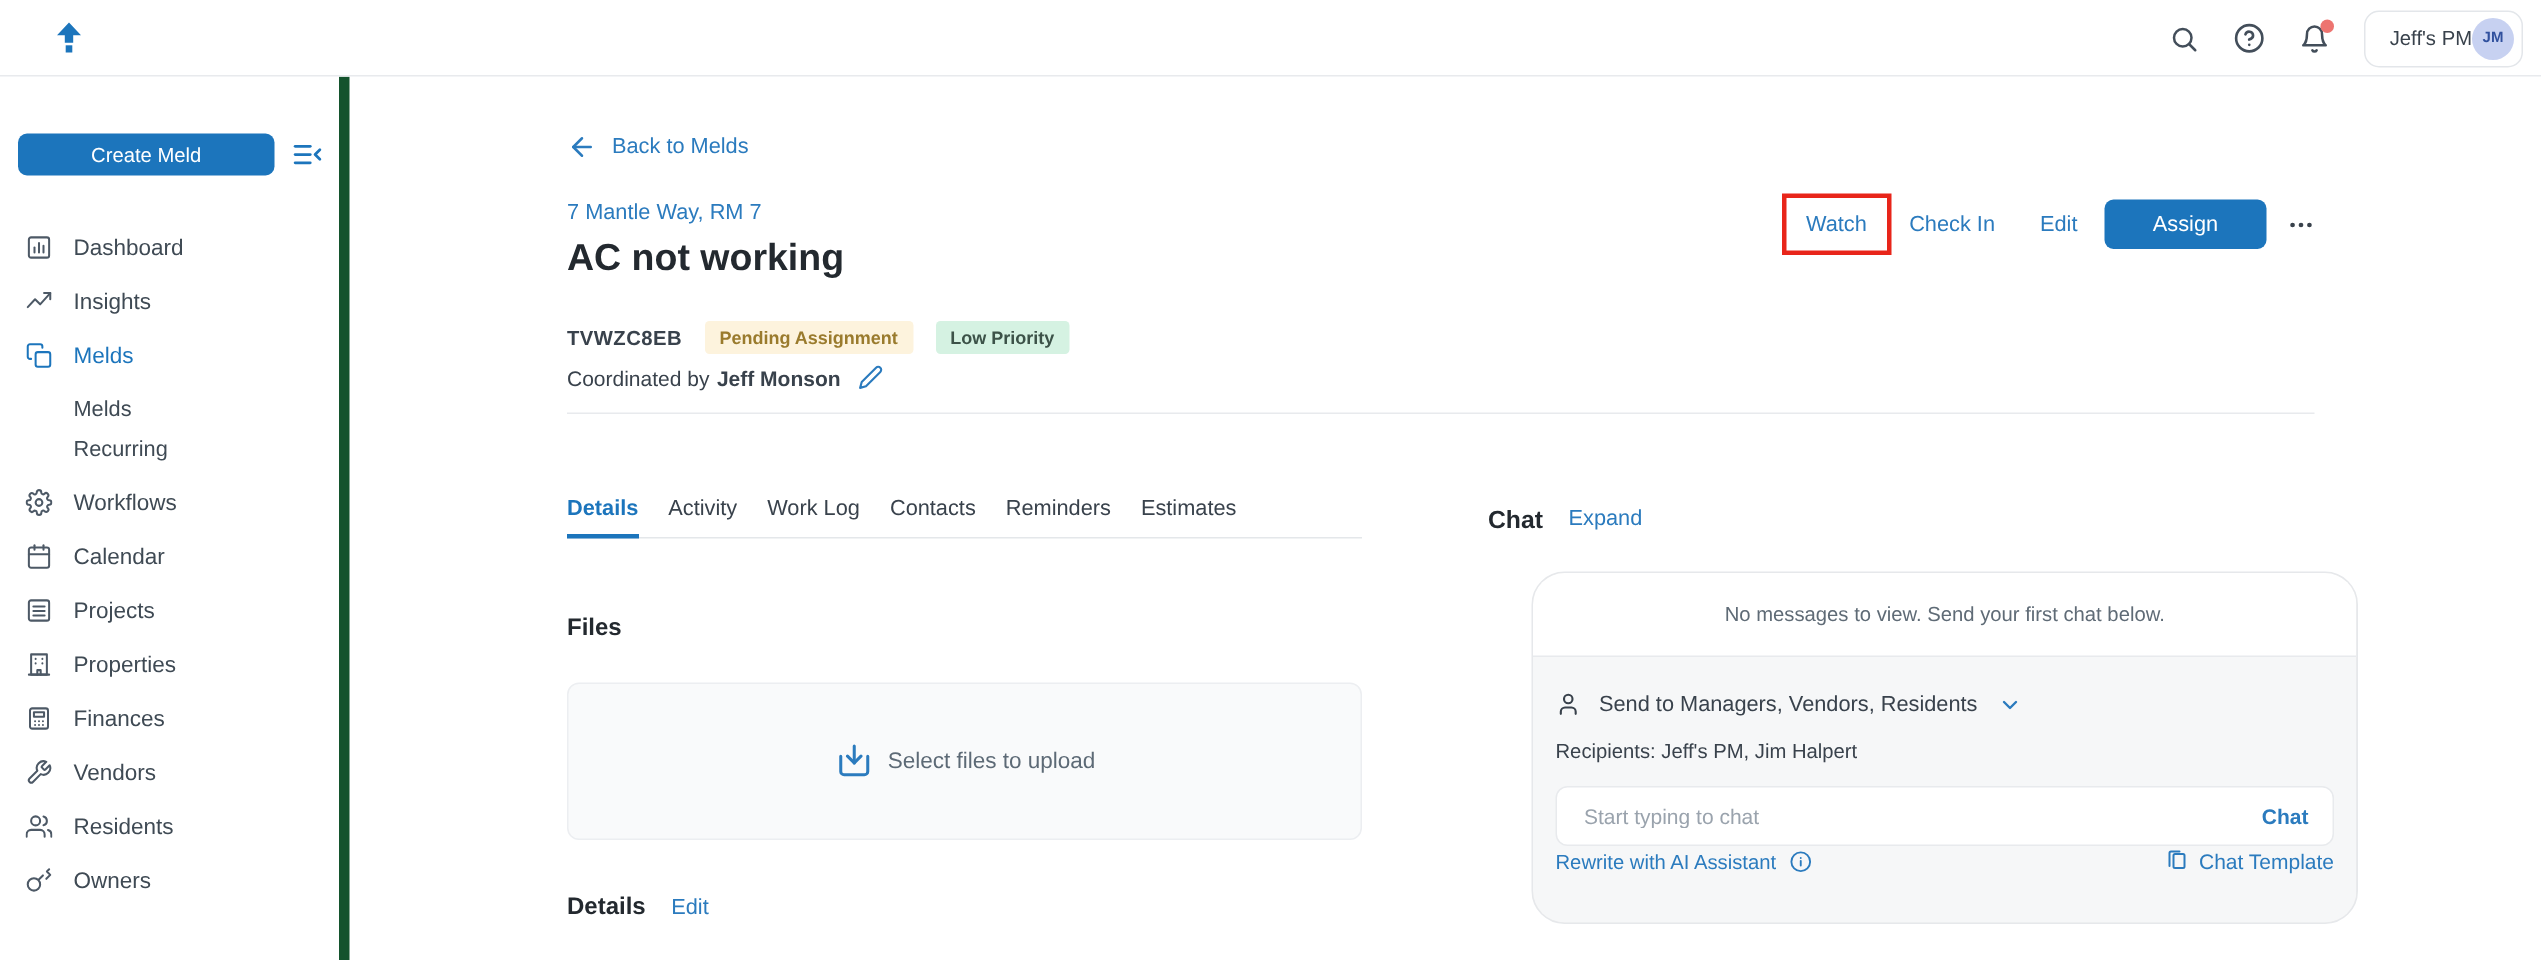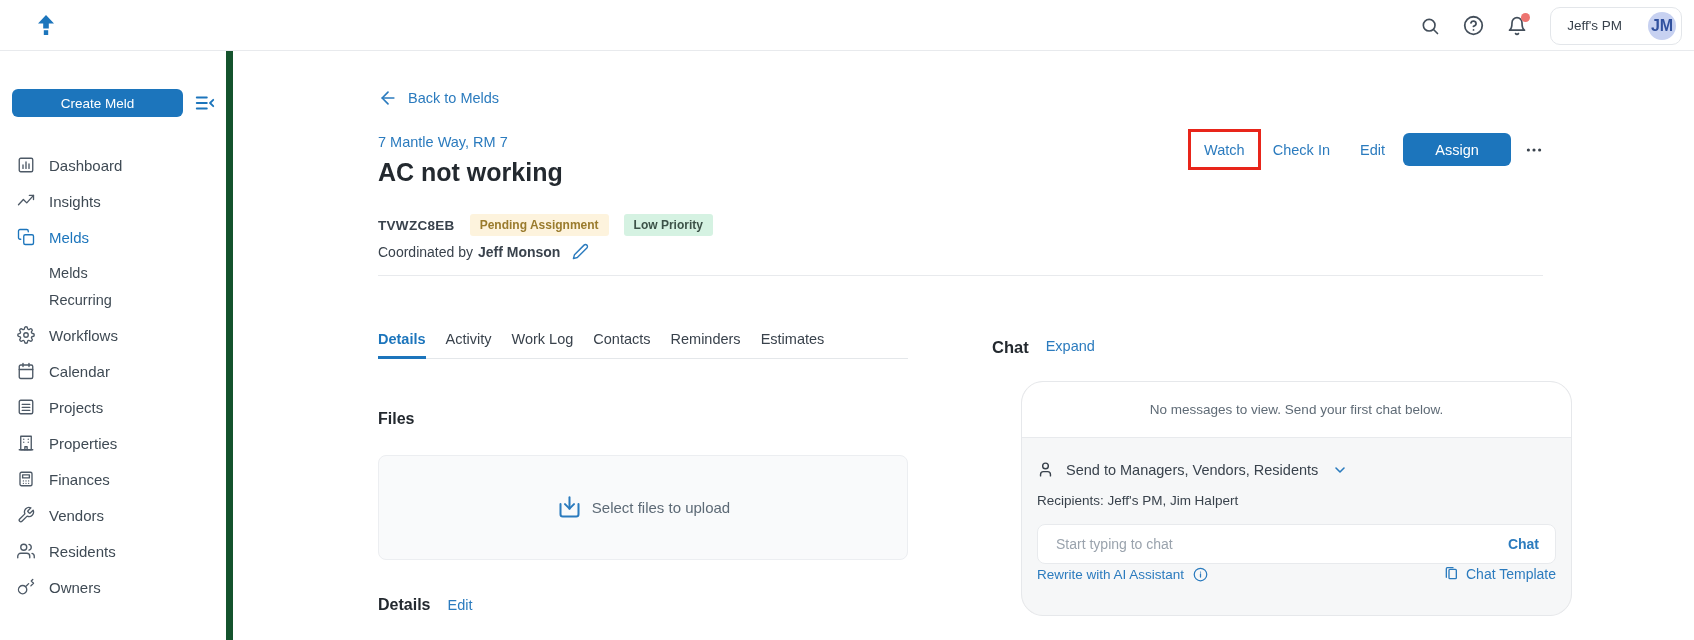--- a/index.html
+++ b/index.html
@@ -13,25 +13,25 @@
   
   .topbar { position: absolute; top: 0; left: 0; right: 0; height: 51px;
             background: #fff; border-bottom: 1px solid #e8eaed; z-index: 5; }
   .logo { position: absolute; left: 34px; top: 13px; color: #1c75bc; }
   .topbar-right { position: absolute; right: 12px; top: 0; height: 51px;
                   display: flex; align-items: center; gap: 23px; }
   .tb-icon { color: #434e5a; cursor: pointer; }
   .bell-wrap { position: relative; }
   .bell-dot { position: absolute; top: -3px; right: -3px; width: 9px; height: 9px;
               border-radius: 50%; background: #ed7470; }
-  .user-chip { display: flex; align-items: center; gap: 26px; height: 38px;
+  .user-chip { display: flex; align-items: center; gap: 0; height: 38px;
                border: 1px solid #e3e6ea; border-radius: 10px; padding: 4px 5px 4px 16px; cursor: pointer; }
   .user-name { font-size: 13.5px; color: #39424c; }
   .avatar { width: 28px; height: 28px; border-radius: 50%; background: #c7d1f1;
-            color: #31519e; font-size: 16px; font-weight: bold;
+            color: #31519e; font-size: 10px; font-weight: bold;
             display: flex; align-items: center; justify-content: center; }
 
   
   .sidebar { position: absolute; top: 51px; left: 0; bottom: 0; width: 233px;
              background: #fff; border-right: 7px solid #14532d; }
   .create-row { display: flex; align-items: center; gap: 11px; padding: 38px 10px 0 12px; }
   .create-btn { width: 184px; height: 28px; background: #1c75bc; color: #fff; border: none;
                 border-radius: 6px; font-size: 13.5px; font-family: inherit; cursor: pointer; }
   .collapse-icon { color: #1c75bc; cursor: pointer; }
   .nav { list-style: none; margin: 30px 0 0 0; padding: 0; }

